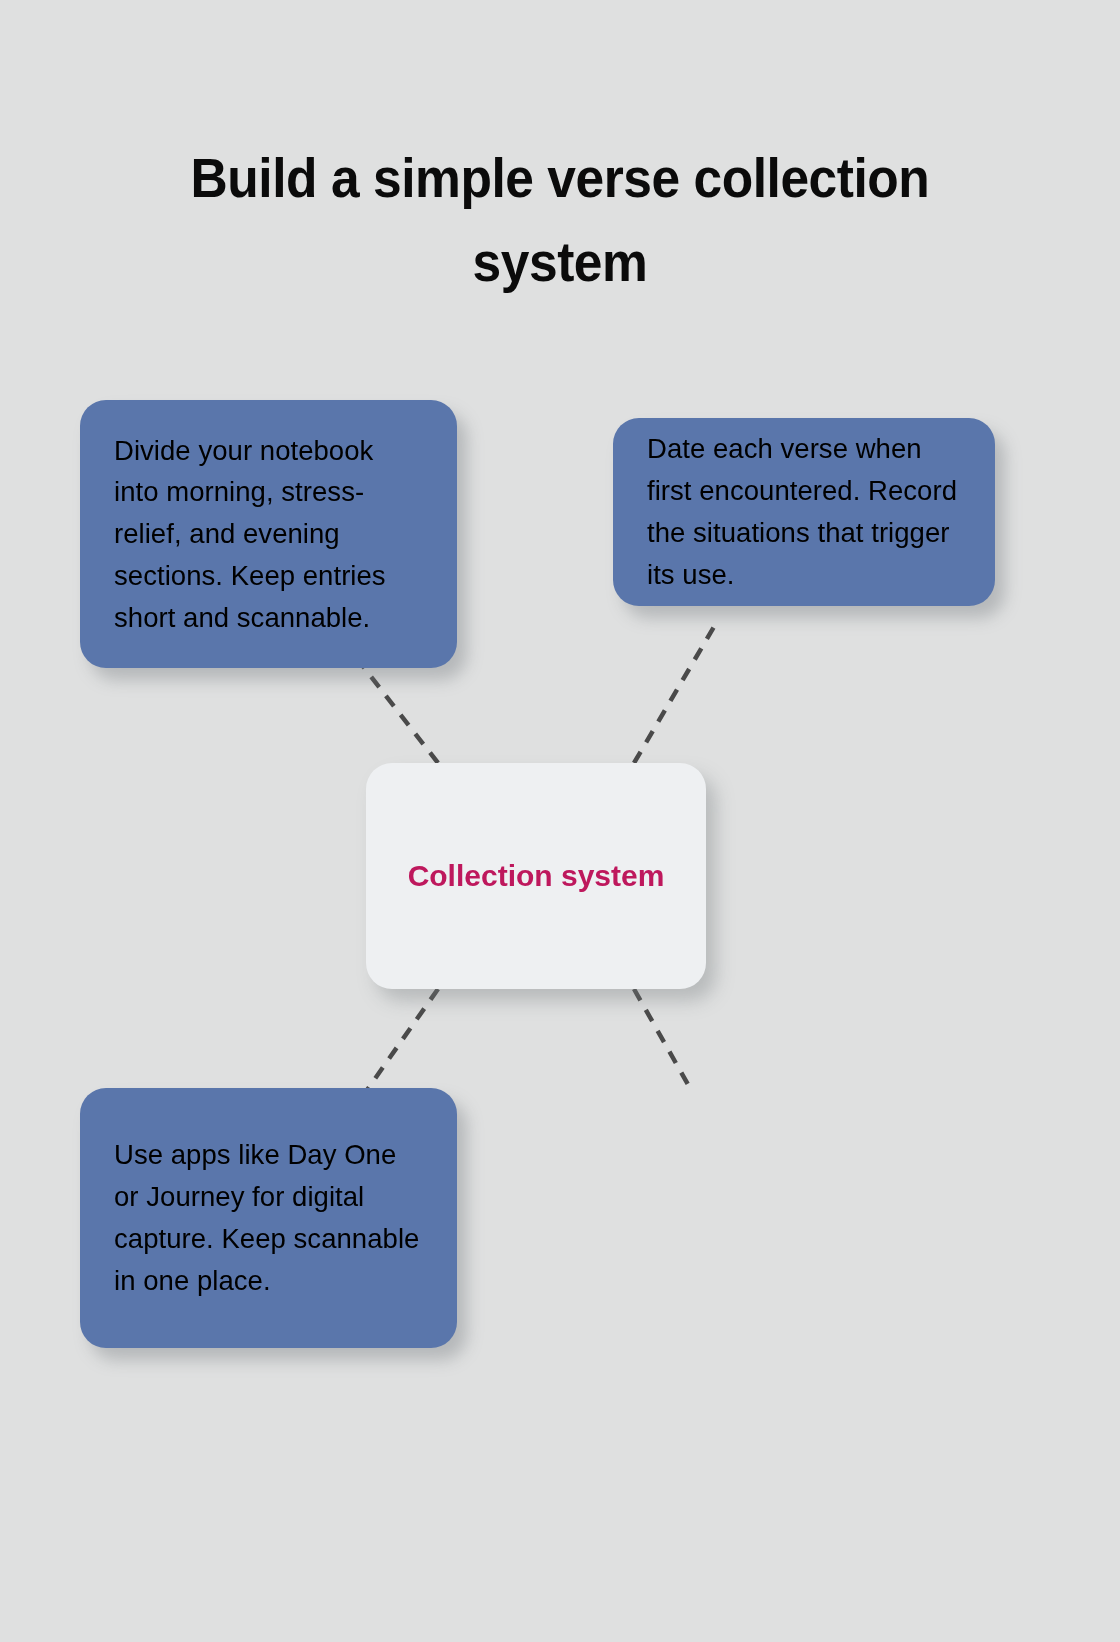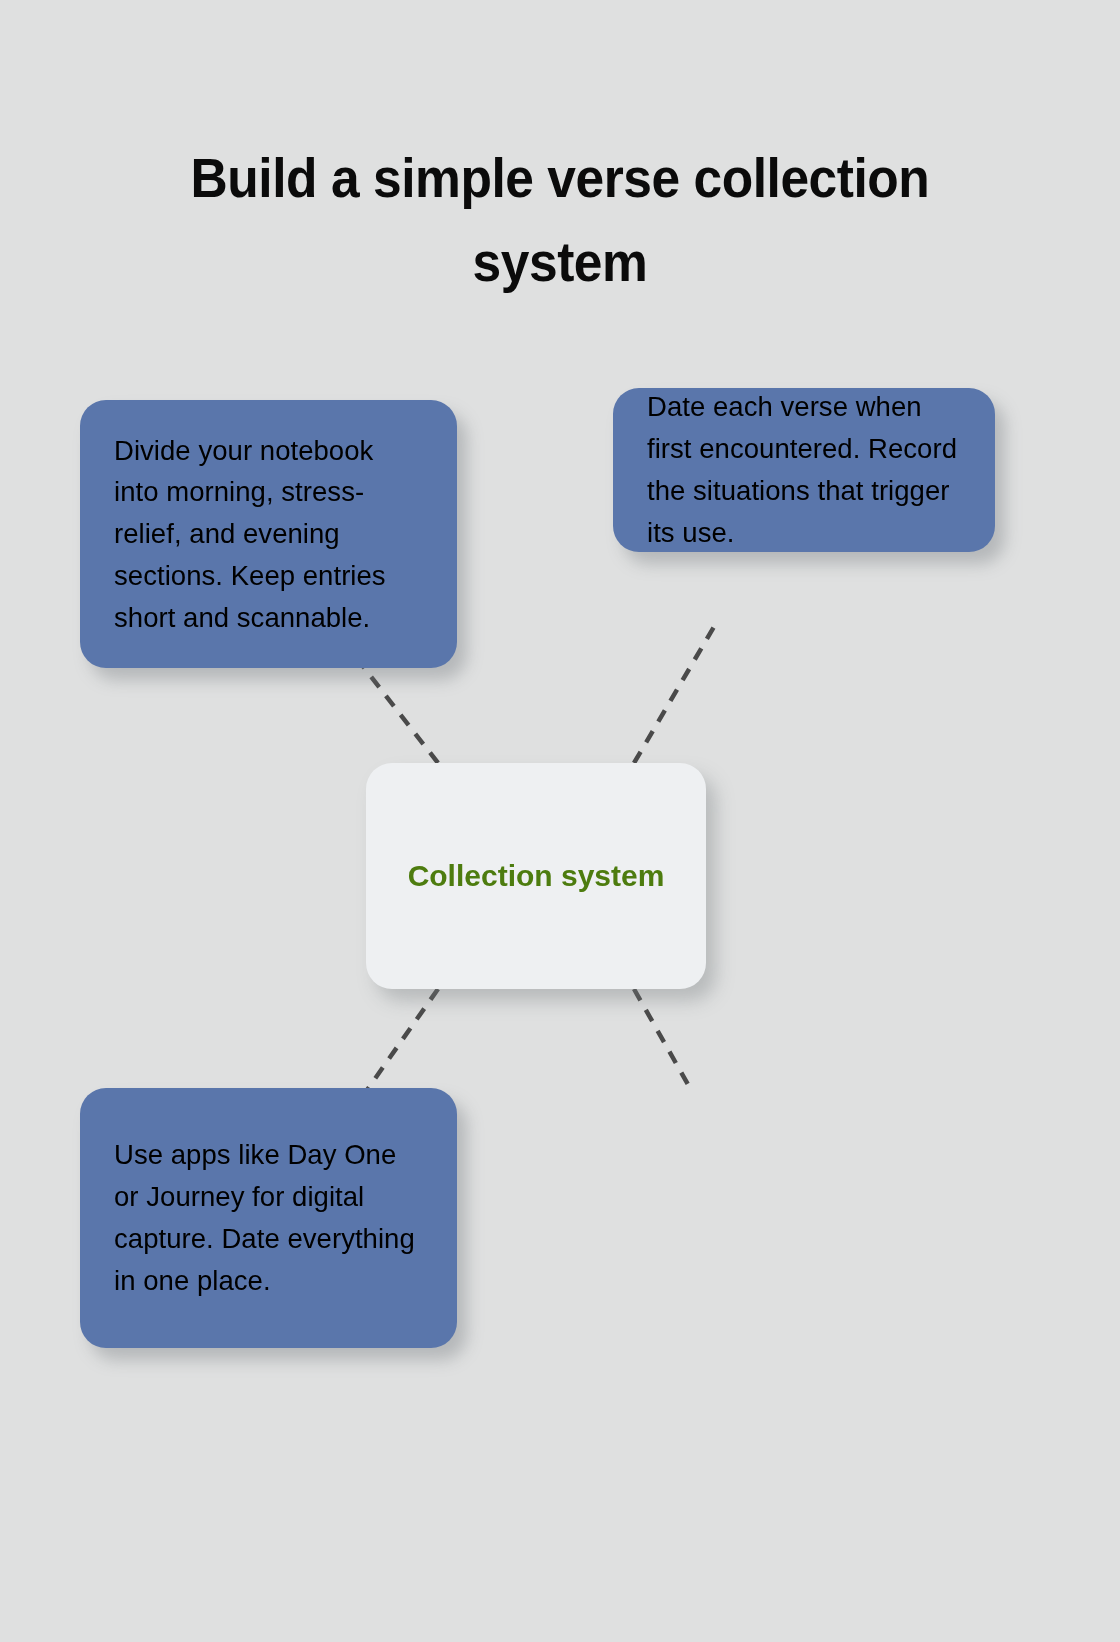--- a/index.html
+++ b/index.html
@@ -62,39 +62,39 @@
   }
   .leaf .txt {
     font-family: "Liberation Sans", sans-serif;
     font-size: 27.5px;
     line-height: 1.52;
     font-weight: 400;
     letter-spacing: 0.05px;
   }
 
   #node-tl { left: 80px;  top: 400px;  width: 377px; height: 268px; }
-  #node-tr { left: 613px; top: 388px;  width: 382px; height: 164px; align-items: center; }
+  #node-tr { left: 613px; top: 418px;  width: 382px; height: 188px; align-items: center; }
   #node-bl { left: 80px;  top: 1088px; width: 377px; height: 260px; }
   #node-br { left: 613px; top: 1088px; width: 382px; height: 310px; }
 
   #node-center {
     left: 366px;
     top: 763px;
     width: 340px;
     height: 226px;
     background: #eef0f2;
     box-shadow: 10px 12px 18px rgba(120,125,130,0.38);
     justify-content: center;
   }
   #node-center .txt {
     font-family: "Liberation Sans", sans-serif;
     font-weight: bold;
     font-size: 30px;
     line-height: 1.52;
-    color: #4d7c0f;
+    color: #be185d;
     text-align: center;
     width: 100%;
   }
 </style>
 </head>
 <body>
 
 <div id="canvas">
 
   <h1 id="title">Build a simple verse collection system</h1>
@@ -110,21 +110,21 @@
 
   <div class="node leaf" id="node-tl">
     <span class="txt">Divide your notebook into morning, stress-relief, and evening sections. Keep entries short and scannable.</span>
   </div>
 
   <div class="node leaf" id="node-tr">
     <span class="txt">Date each verse when first encountered. Record the situations that trigger its use.</span>
   </div>
 
   <div class="node leaf" id="node-bl">
-    <span class="txt">Use apps like Day One or Journey for digital capture. Date everything in one place.</span>
+    <span class="txt">Use apps like Day One or Journey for digital capture. Keep scannable in one place.</span>
   </div>
 
 
   <div class="node" id="node-center">
     <span class="txt">Collection system</span>
   </div>
 
 </div>
 
 </body></html>

